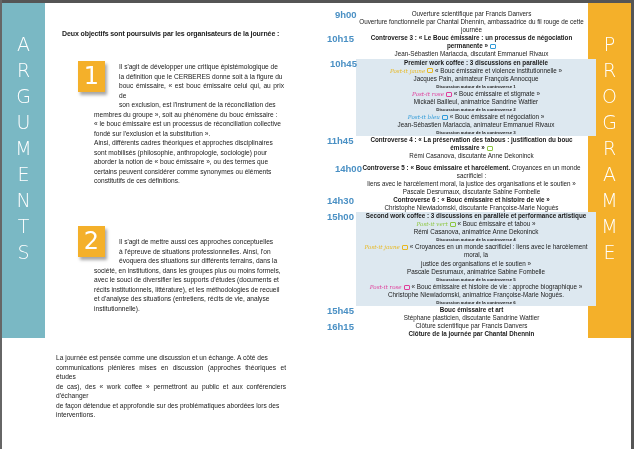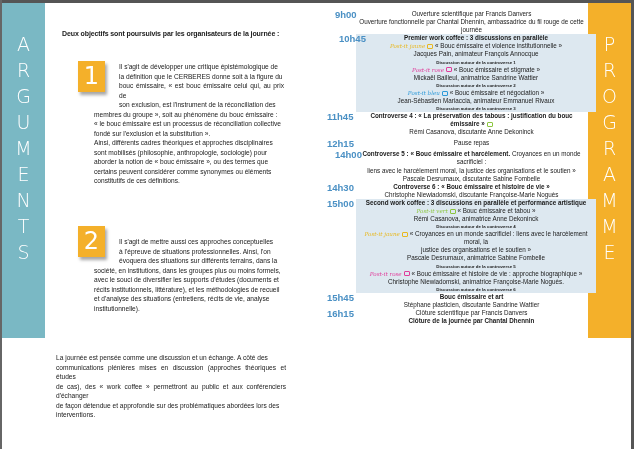--- a/index.html
+++ b/index.html
@@ -101,43 +101,44 @@
   <span style="display:block">de façon détendue et approfondie sur des problématiques abordées lors des</span>
   <span style="display:block">interventions.</span>
 </div>
 
 <div class="prog">
   <div class="row">
     <span class="time" style="left:8px">9h00</span>
     <div>Ouverture scientifique par Francis Danvers</div>
     <div>Ouverture fonctionnelle par Chantal Dhennin, ambassadrice du fil rouge de cette journée</div>
   </div>
+  <div class="row">
+    <span class="time" style="left:0">10h15</span>
+    <div><span class="b">Controverse 3 : « Le Bouc émissaire : un processus de négociation permanente »</span><span class="doc-icon" style="border-color:#2e9ad8"></span></div>
+    <div>Jean-Sébastien Mariaccia, discutant Emmanuel Rivaux</div>
+  </div>
   <div class="row" style="padding-left:0">
-    <span class="time" style="left:12px">10h45</span>
+    <span class="time" style="left:3px">10h45</span>
     <div class="shade">
       <div class="b">Premier work coffee : 3 discussions en parallèle</div>
       <div><span class="postit" style="color:#e8b820">Post-it jaune</span><span class="doc-icon" style="border-color:#e8b820"></span> <span>« Bouc émissaire et violence institutionnelle »</span></div>
       <div>Jacques Pain, animateur François Annocque</div>
       <div class="small">Discussion autour de la controverse 1</div>
       <div><span class="postit" style="color:#e03c9a">Post-it rose</span><span class="doc-icon" style="border-color:#e03c9a"></span> <span>« Bouc émissaire et stigmate »</span></div>
       <div>Mickaël Bailleul, animatrice Sandrine Wattier</div>
       <div class="small">Discussion autour de la controverse 2</div>
       <div><span class="postit" style="color:#2e9ad8">Post-it bleu</span><span class="doc-icon" style="border-color:#2e9ad8"></span> <span>« Bouc émissaire et négociation »</span></div>
       <div>Jean-Sébastien Mariaccia, animateur Emmanuel Rivaux</div>
       <div class="small">Discussion autour de la controverse 3</div>
     </div>
   </div>
   <div class="row">
     <span class="time" style="left:0">11h45</span>
     <div><span class="b">Controverse 4 : « La préservation des tabous : justification du bouc émissaire »</span><span class="doc-icon" style="border-color:#8cc63e"></span></div>
     <div>Rémi Casanova, discutante Anne Dekoninck</div>
-  </div>
-  <div class="row" style="margin-top:3px">
-    <span class="time" style="left:0">12h15</span>
-    <div>Pause repas</div>
   </div>
   <div class="row" style="margin-top:3px">
     <span class="time" style="left:8px">14h00</span>
     <div><span class="b">Controverse 5 : « Bouc émissaire et harcèlement.</span><span> Croyances en un monde sacrificiel :</span></div>
     <div>liens avec le harcèlement moral, la justice des organisations et le soutien »</div>
     <div>Pascale Desrumaux, discutante Sabine Fombelle</div>
   </div>
   <div class="row">
     <span class="time" style="left:0">14h30</span>
     <div class="b">Controverse 6 : « Bouc émissaire et histoire de vie »</div>

